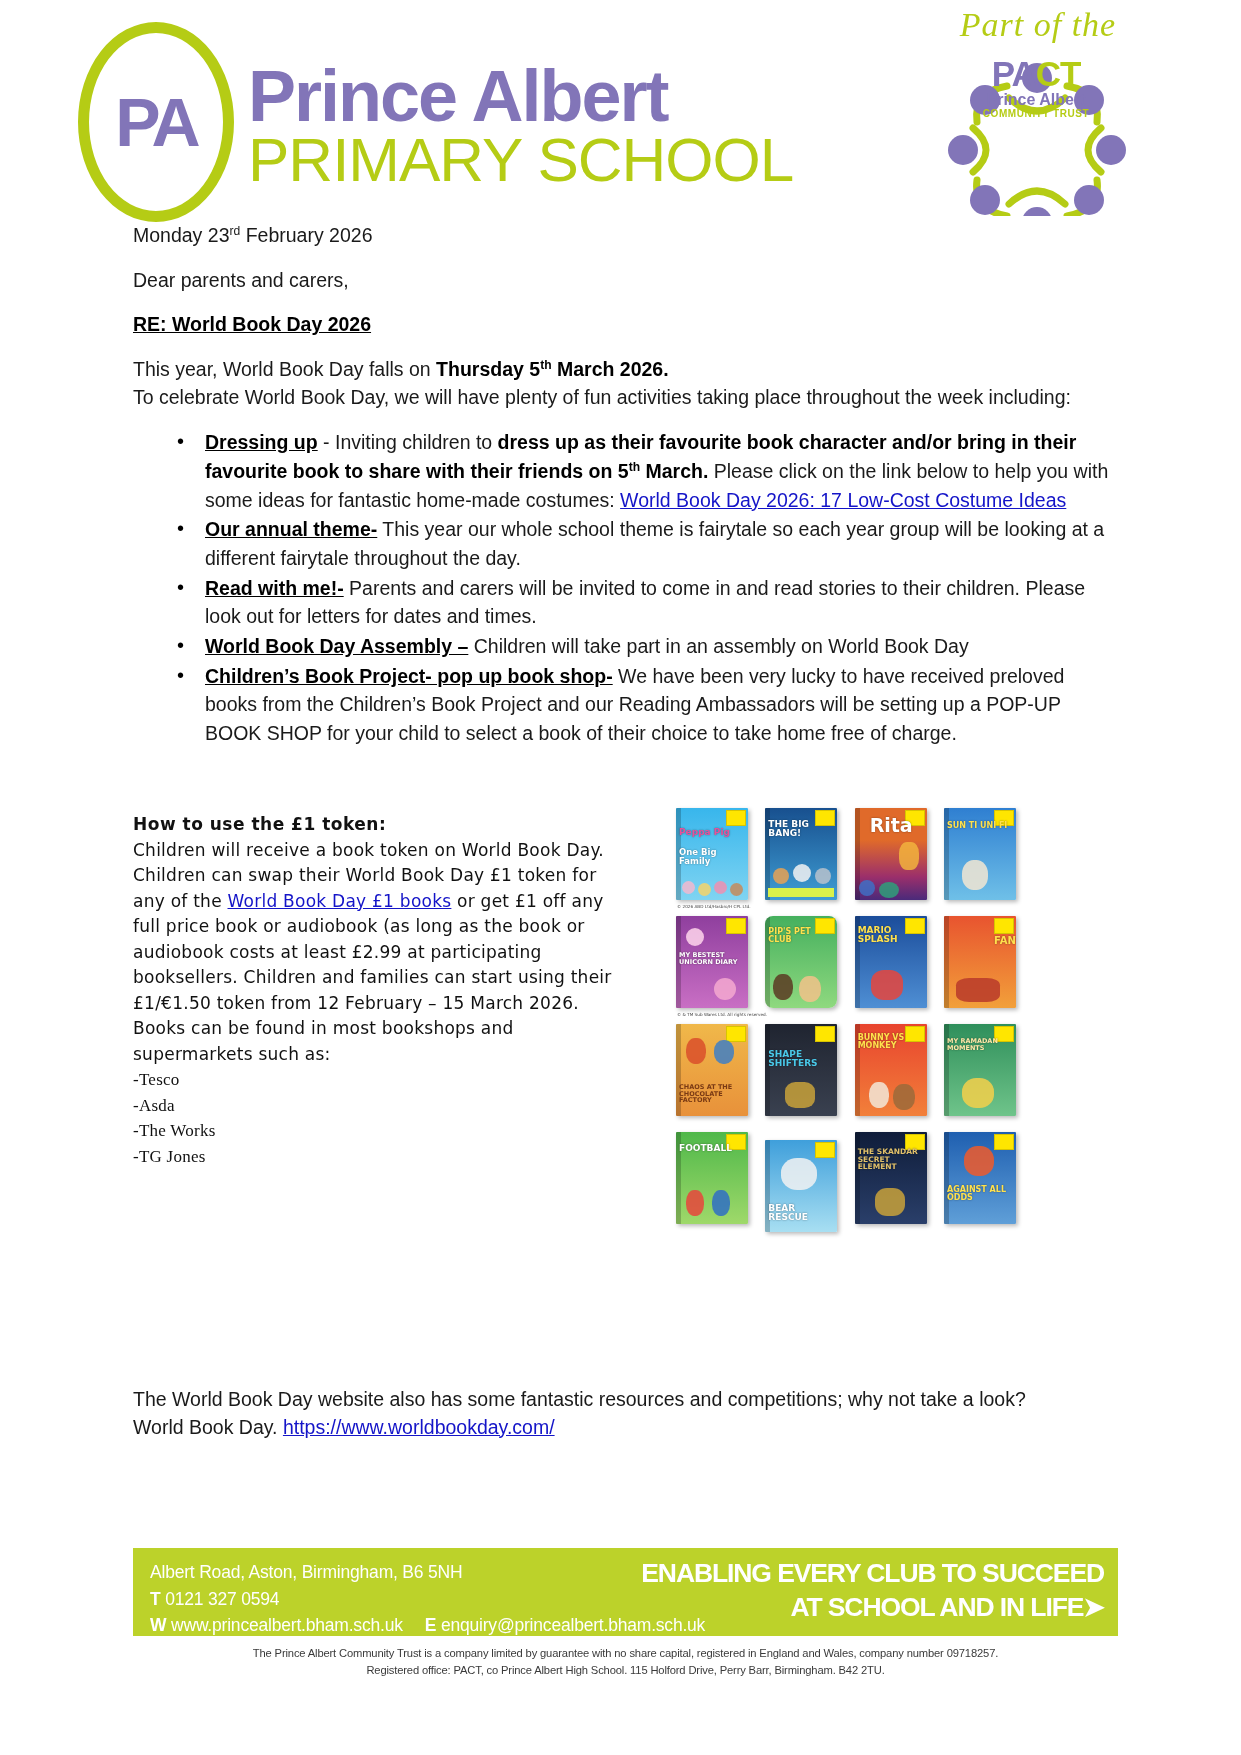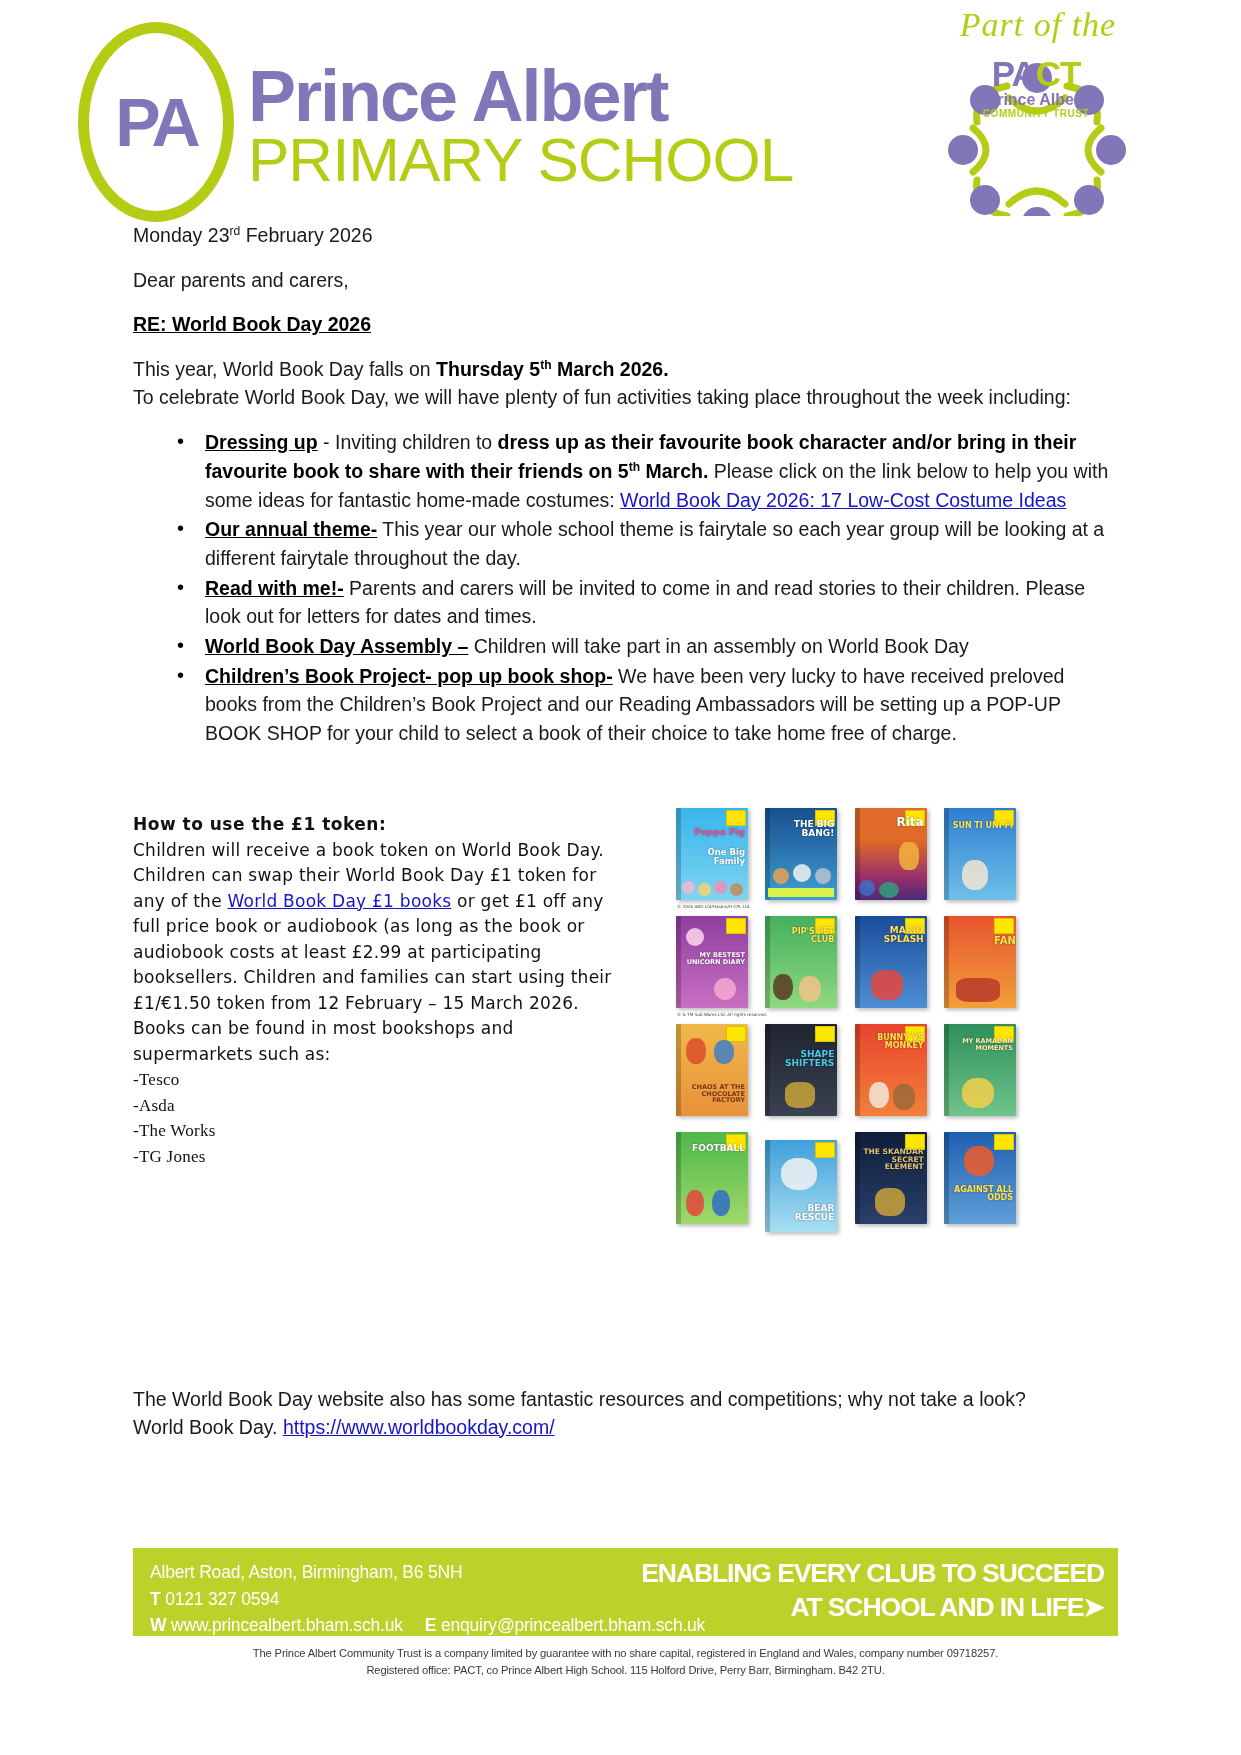--- a/index.html
+++ b/index.html
@@ -239,21 +239,21 @@
     font-size: 3px;
     line-height: 1.05;
     color: #333;
     overflow: hidden;
     padding: 1px;
     box-sizing: border-box;
   }
   .book .bt {
     position: absolute;
     left: 3px; right: 3px;
-    text-align: right;
+    text-align: left;
     font-family: "DejaVu Sans", sans-serif;
     font-weight: bold;
     color: #fff;
     line-height: 1.02;
     text-shadow: 0 0 2px rgba(0,0,0,0.45);
   }
   .book .bt.dark { color: #222; text-shadow: none; }
   .blob {
     position: absolute;
     border-radius: 50%;
@@ -440,21 +440,21 @@
         <div class="corner-tag"></div>
         <div class="bt" style="top:12px;font-size:9px;">THE BIG BANG!</div>
         <div class="blob" style="left:8px;bottom:16px;width:16px;height:16px;background:#e8a254;"></div>
         <div class="blob" style="left:28px;bottom:18px;width:18px;height:18px;background:#f2f2f2;"></div>
         <div class="blob" style="left:50px;bottom:16px;width:16px;height:16px;background:#b8c2cc;"></div>
         <div style="position:absolute;left:3px;right:3px;bottom:3px;height:9px;background:#d9f24a;"></div>
       </div>
       <div class="book" style="background:linear-gradient(#e06a2a 35%,#9b2f6b 75%,#4a2a7a);">
         <div class="spine"></div>
         <div class="corner-tag"></div>
-        <div class="bt" style="top:8px;font-size:12px;left:4px;text-align:right;">Rita</div>
+        <div class="bt" style="top:8px;font-size:19px;left:4px;text-align:center;">Rita</div>
         <div class="blob" style="left:44px;top:34px;width:20px;height:28px;background:#f2b33d;border-radius:40%;"></div>
         <div class="blob" style="left:4px;bottom:4px;width:16px;height:16px;background:#3f6fc4;"></div>
         <div class="blob" style="left:24px;bottom:2px;width:20px;height:16px;background:#2f9f7a;"></div>
       </div>
       <div class="book" style="background:linear-gradient(#2f7fd1,#6fc0e8);">
         <div class="spine"></div>
         <div class="corner-tag"></div>
         <div class="bt" style="top:14px;font-size:8px;color:#ffe14d;">SUN TI UNI FI</div>
         <div class="blob" style="left:18px;bottom:10px;width:26px;height:30px;background:#f2e6d2;border-radius:45%;"></div>
       </div>
@@ -462,21 +462,21 @@
     <div class="credit" style="left:1px;top:96px;">© 2026 ABD Ltd/Hasbro/H CPL Ltd.</div>
 
     <div class="book-row" style="top:108px;">
       <div class="book" style="background:linear-gradient(#8f3f9e,#c96fc4);">
         <div class="spine"></div>
         <div class="corner-tag"></div>
         <div class="bt" style="top:36px;font-size:6.5px;">MY BESTEST UNICORN DIARY</div>
         <div class="blob" style="left:10px;top:12px;width:18px;height:18px;background:#ffd6ec;"></div>
         <div class="blob" style="left:38px;bottom:8px;width:22px;height:22px;background:#f5a9d0;"></div>
       </div>
-      <div class="book" style="background:linear-gradient(#45b05e,#8fd97f);">
+      <div class="book" style="background:linear-gradient(#45b05e,#8fd97f);border-radius:8px;">
         <div class="spine"></div>
         <div class="corner-tag"></div>
         <div class="bt" style="top:12px;font-size:8px;color:#ffe14d;">PIP'S PET CLUB</div>
         <div class="blob" style="left:8px;bottom:8px;width:20px;height:26px;background:#5a3a22;border-radius:45%;"></div>
         <div class="blob" style="left:34px;bottom:6px;width:22px;height:26px;background:#f2c28a;border-radius:45%;"></div>
       </div>
       <div class="book" style="background:linear-gradient(#1b4d9b,#4f8fd4);">
         <div class="spine"></div>
         <div class="corner-tag"></div>
         <div class="bt" style="top:10px;font-size:9px;color:#ffe14d;">MARIO SPLASH</div>

